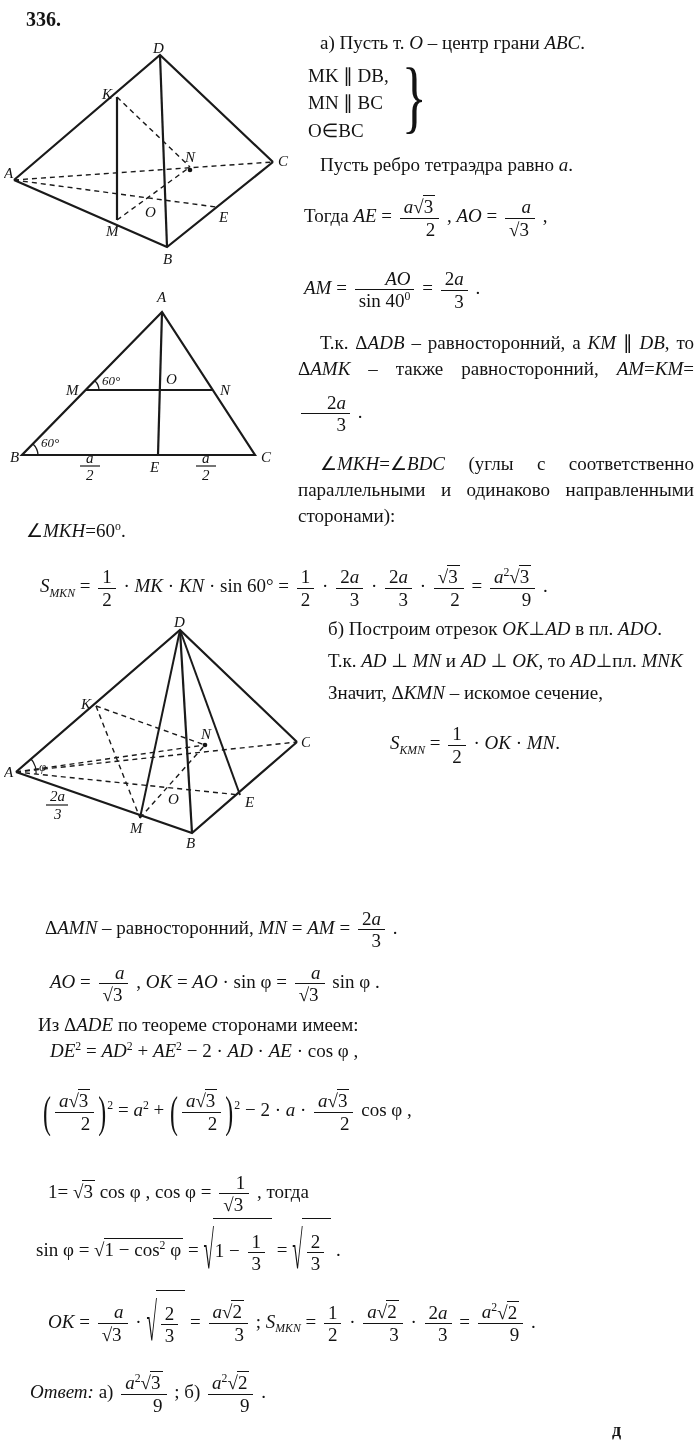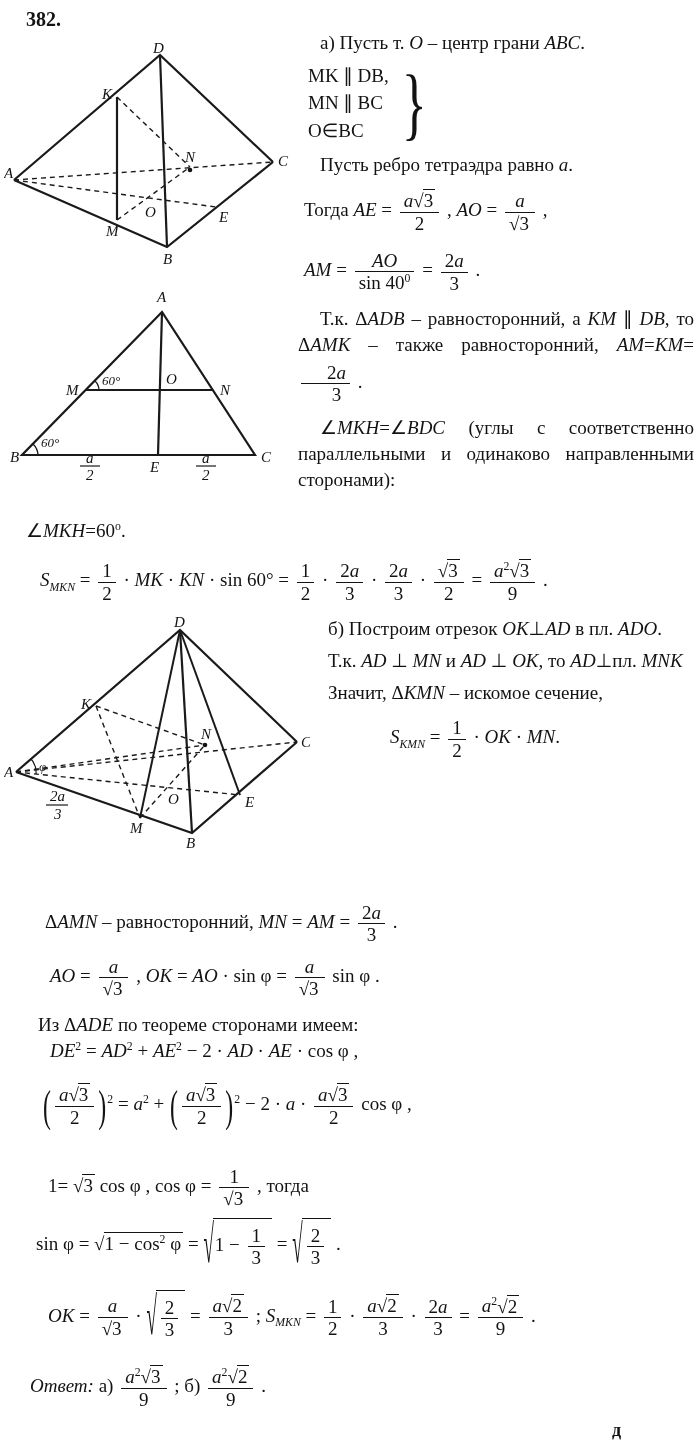--- a/index.html
+++ b/index.html
@@ -7,47 +7,47 @@
         font-family:"Liberation Serif", serif;font-size:19px;overflow:hidden;}
   .abs{position:absolute;}
   p{margin:0 0 6px 0;line-height:1.36;}
   .jus{text-align:justify;}
   .ind{text-indent:22px;}
   .fline{margin:8px 0;padding-left:6px;}
   i{font-style:italic;}
   sup{font-size:0.62em;}
   sub{font-size:0.62em;}
   
-  .frac{display:inline-block;text-align:center;vertical-align:middle;margin:4px 3px;line-height:1.12;font-family:Liberation Serif, serif;}
+  .frac{display:inline-block;text-align:right;vertical-align:middle;margin:10px 3px;line-height:1.12;font-family:Liberation Serif, serif;}
   .frac .num,.frac .den{display:block;padding:0 4px;}
   .frac .den{border-top:1.5px solid #131313;}
   
   .sqrt{white-space:nowrap;}
   .rsign{margin-right:-1px;}
   .rad{border-top:1.5px solid #131313;padding:0 2px 0 1px;line-height:1.08;}
   .sqrt.big{display:inline-flex;align-items:center;vertical-align:middle;}
   .sqrt.big .rsign{display:inline-block;transform:scaleY(2.8);transform-origin:55% 50%;}
   .sqrt.big .rad{display:inline-block;padding:2px 4px 0 2px;}
   
   .bigp{display:inline-block;transform:scaleY(1.85);vertical-align:middle;font-size:1.25em;margin:0 1px;}
   
-  .system{display:flex;align-items:center;margin:2px 0 8px 0;}
+  .system{display:flex;margin:2px 0 8px 0;}
   .sysleft div{line-height:1.45;}
   .brace{font-size:80px;font-weight:300;line-height:0.85;margin:0 4px 0 6px;transform:scaleX(0.65);}
   .sysright{flex:1;line-height:1.4;padding-top:2px;}
   .probnum{font-weight:bold;font-size:20px;}
   .corner{font-weight:bold;font-size:18px;}
   svg text{font-family:"Liberation Serif", serif;font-style:italic;font-size:15px;fill:#131313;}
 </style>
 </head>
 <body>
 
 <div class="page">
 
-  <div class="abs probnum" style="left:26px;top:8px">382.</div>
+  <div class="abs probnum" style="left:26px;top:8px">336.</div>
 
   <svg class="abs" style="left:4px;top:42px" width="292" height="232" viewBox="0 0 292 232">
     <g stroke="#1a1a1a" stroke-width="2.2" fill="none">
       <path d="M10,138 L156,13 L269,120"></path>
       <path d="M10,138 L163,205 L269,120"></path>
       <path d="M156,13 L163,205"></path>
       <path d="M113,55 L113,178"></path>
     </g>
     <g stroke="#1a1a1a" stroke-width="1.4" stroke-dasharray="5,4" fill="none">
       <path d="M10,138 L269,120"></path>

